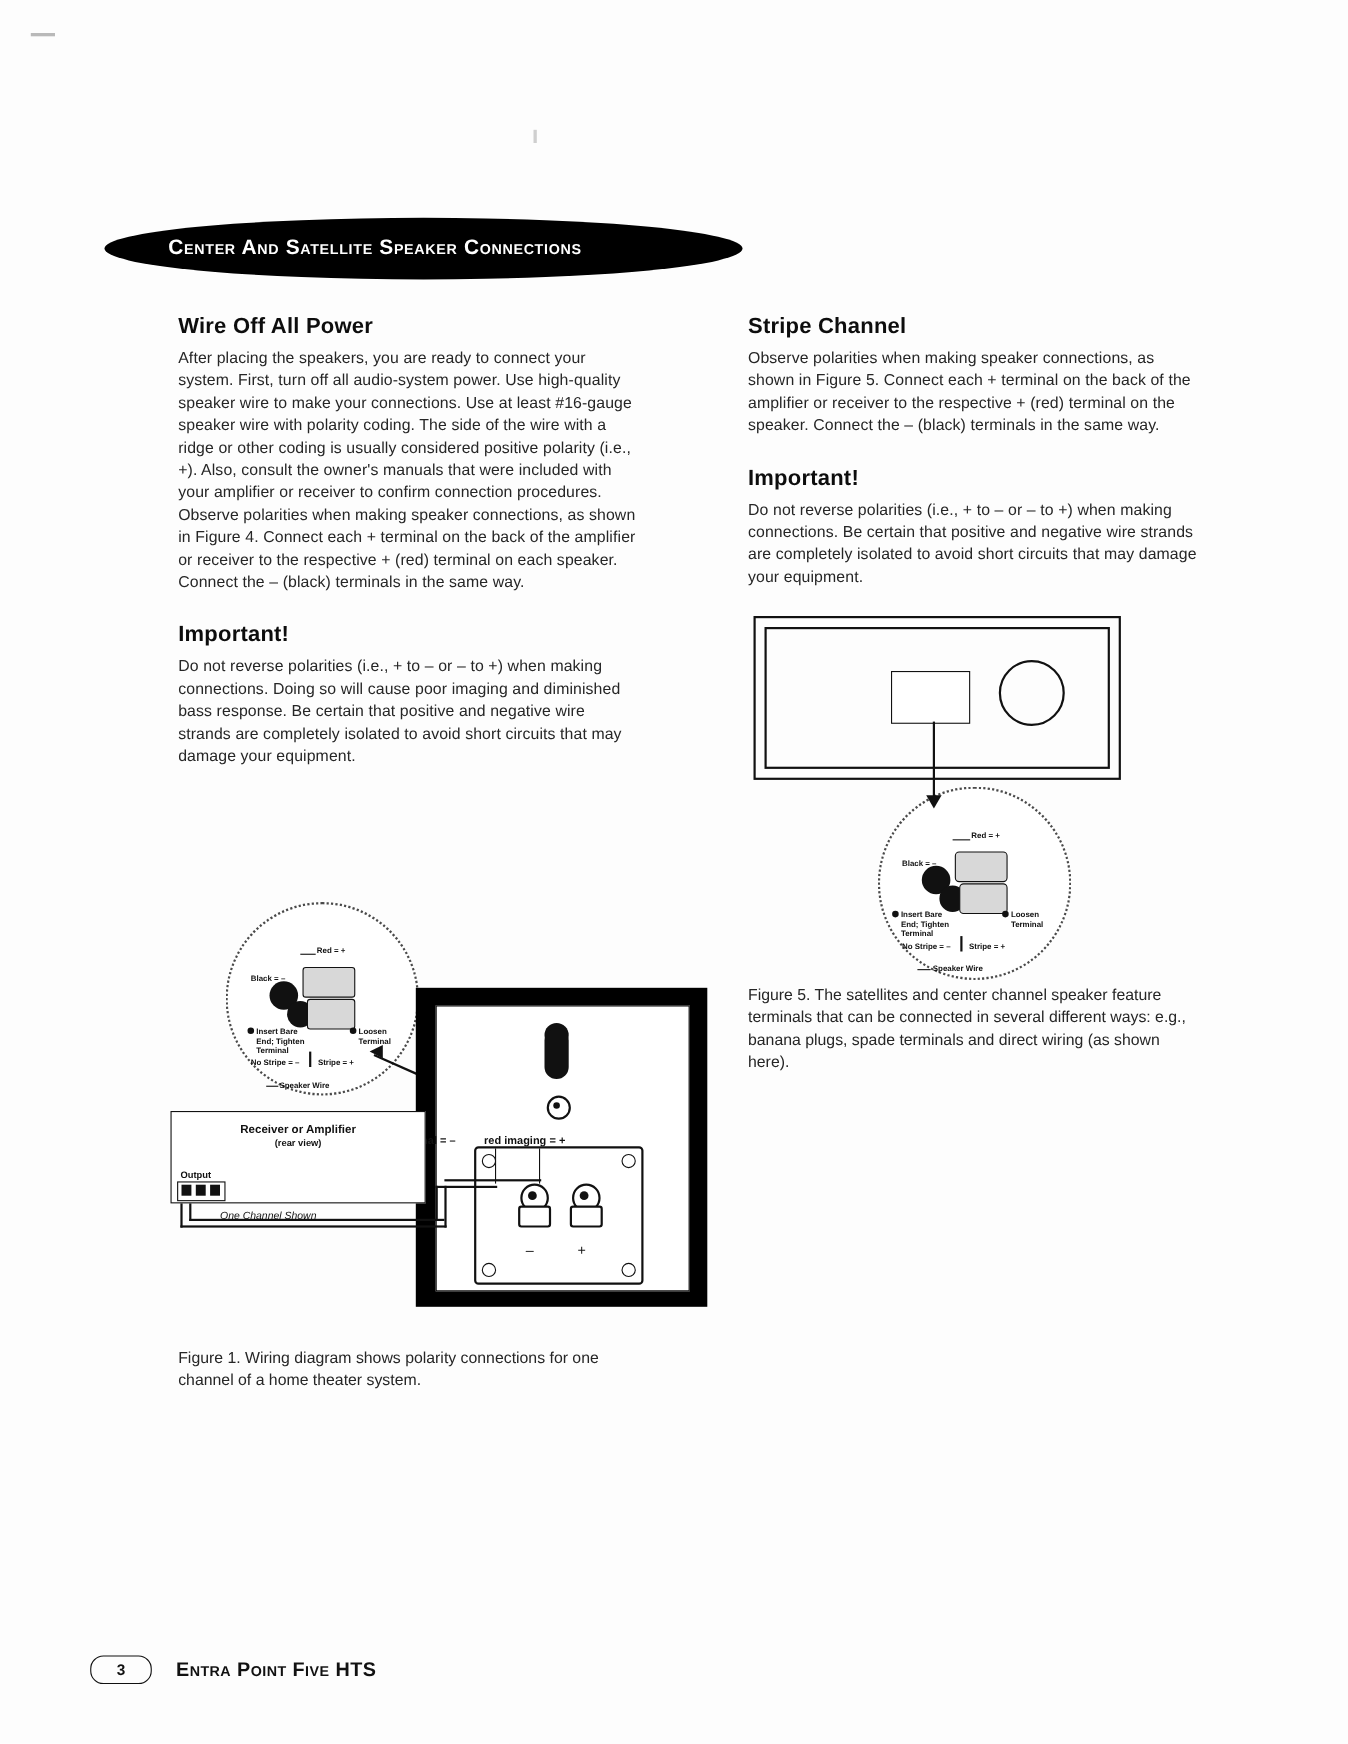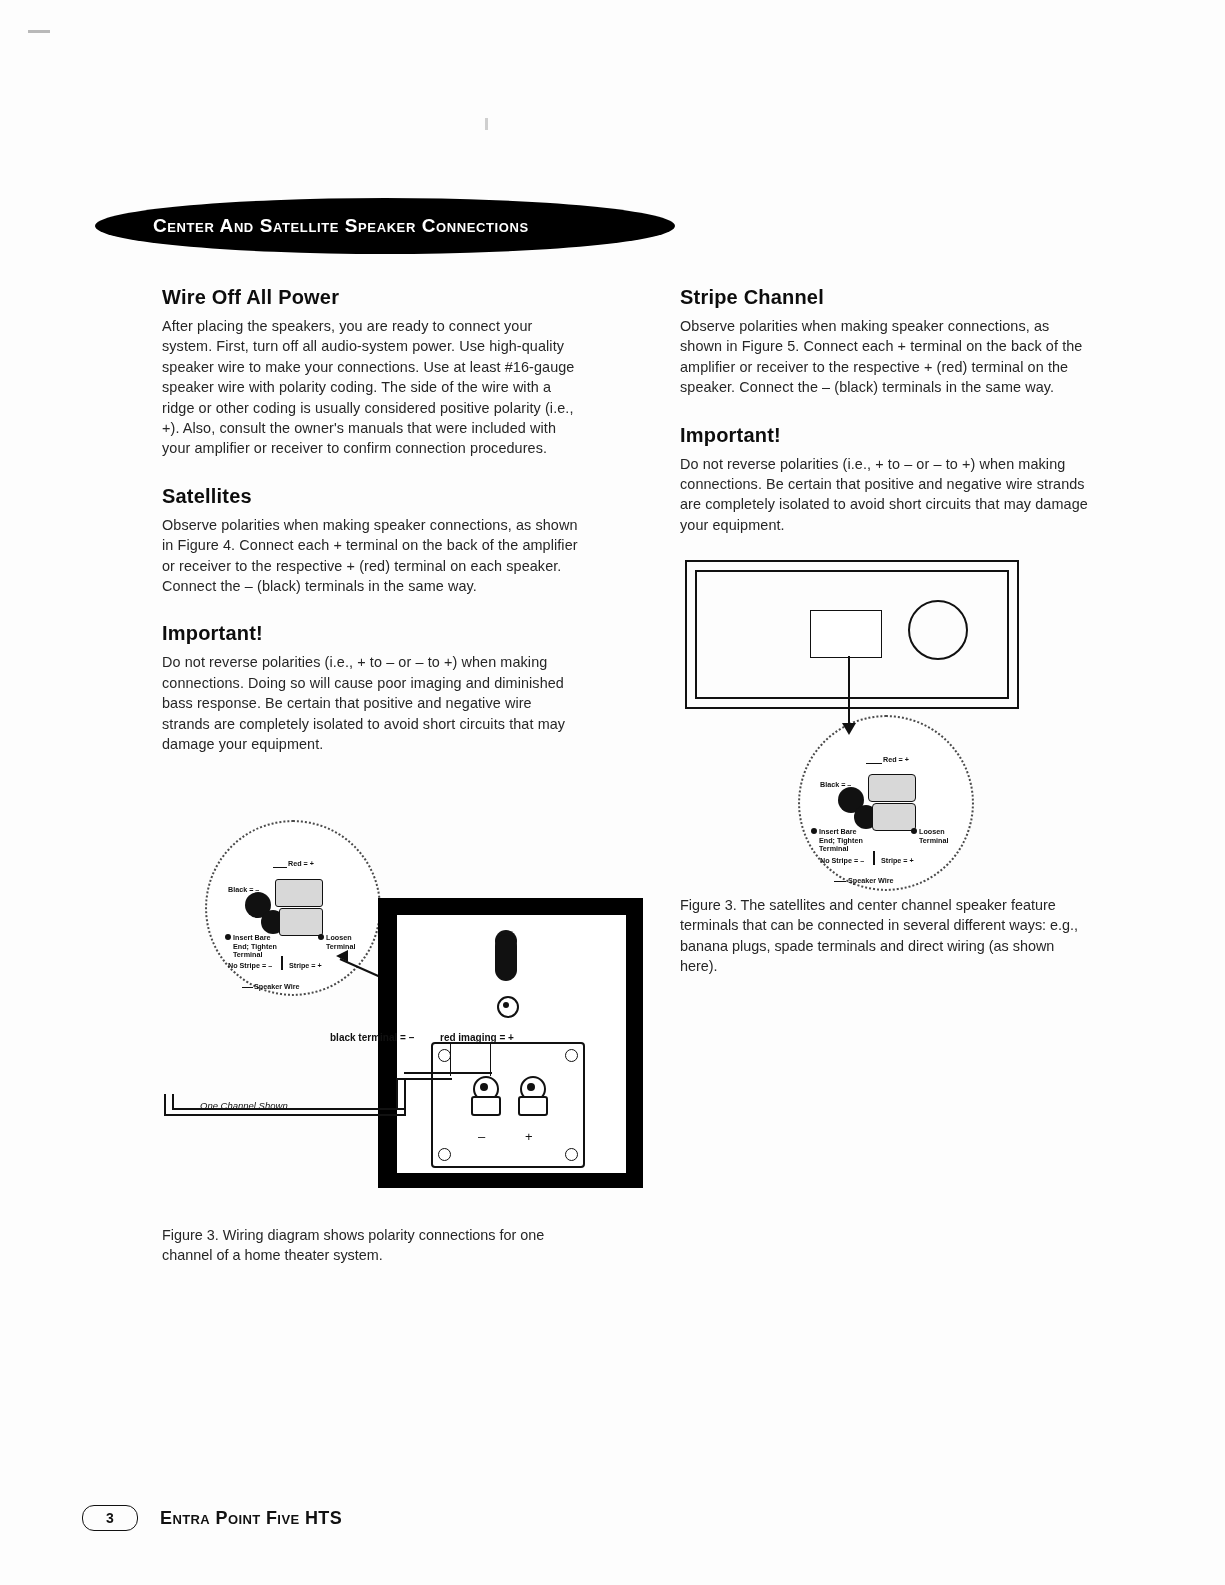--- a/index.html
+++ b/index.html
@@ -471,21 +471,20 @@
   <div class="scan-artifact2"></div>
 
   <div class="banner">
     <div class="banner-title">Center and Satellite Speaker Connections</div>
   </div>
 
   <div class="col-left">
     <h2 class="sec">Wire Off All Power</h2>
     <p class="body">After placing the speakers, you are ready to connect your system. First, turn off all audio-system power. Use high-quality speaker wire to make your connections. Use at least #16-gauge speaker wire with polarity coding. The side of the wire with a ridge or other coding is usually considered positive polarity (i.e., +). Also, consult the owner's manuals that were included with your amplifier or receiver to confirm connection procedures.</p>
 
-    <h2 class="sec spaced">Satellites</h2>
     <p class="body">Observe polarities when making speaker connections, as shown in Figure 4. Connect each + terminal on the back of the amplifier or receiver to the respective + (red) terminal on each speaker. Connect the – (black) terminals in the same way.</p>
 
     <h2 class="sec spaced">Important!</h2>
     <p class="body">Do not reverse polarities (i.e., + to – or – to +) when making connections. Doing so will cause poor imaging and diminished bass response. Be certain that positive and negative wire strands are completely isolated to avoid short circuits that may damage your equipment.</p>
   </div>
 
   <div class="col-right">
     <h2 class="sec">Stripe Channel</h2>
     <p class="body">Observe polarities when making speaker connections, as shown in Figure 5. Connect each + terminal on the back of the amplifier or receiver to the respective + (red) terminal on the speaker. Connect the – (black) terminals in the same way.</p>
 
@@ -528,21 +527,21 @@
     <div class="speaker-blob" style="left:231px; top:268px; width:6px; height:6px;"></div>
 
     <div class="cl-label" style="left:140px; top:297px;">No Stripe = –</div>
     <div class="cl-label" style="left:201px; top:297px;">Stripe = +</div>
     <div class="cl-line" style="left:193px; top:291px; width:2px; height:14px;"></div>
 
     <div class="cl-label" style="left:168px; top:317px;">Speaker Wire</div>
     <div class="cl-line" style="left:154px; top:321px; width:12px; height:1.2px;"></div>
   </div>
 
-  <div class="fig5-caption caption">Figure 3. The satellites and center channel speaker feature terminals that can be connected in several different ways: e.g., banana plugs, spade terminals and direct wiring (as shown here).</div>
+  <div class="fig5-caption caption">Figure 5. The satellites and center channel speaker feature terminals that can be connected in several different ways: e.g., banana plugs, spade terminals and direct wiring (as shown here).</div>
 
   <div class="fig4-wrap">
 
     <div class="callout callout-4"></div>
 
     <div class="speaker-blob" style="left:95px; top:82px; width:26px; height:26px;"></div>
     <div class="speaker-blob" style="left:111px; top:100px; width:24px; height:24px;"></div>
     <div class="conn-body" style="left:125px; top:69px; width:46px; height:26px;"></div>
     <div class="conn-body" style="left:129px; top:98px; width:42px; height:26px;"></div>
 
@@ -590,32 +589,42 @@
 
       <div class="plate-sign" style="left:45px; top:85px;">–</div>
       <div class="plate-sign" style="left:92px; top:85px;">+</div>
     </div>
 
     <div class="fig4-label" style="left:180px; top:222px;">black terminal = –</div>
     <div class="fig4-label" style="left:290px; top:222px;">red imaging = +</div>
     <div class="cl-line" style="left:300px; top:234px; width:1.4px; height:32px;"></div>
     <div class="cl-line" style="left:340px; top:234px; width:1.4px; height:32px;"></div>
 
+    <div class="amp-box">
+      <div class="amp-title">Receiver or Amplifier</div>
+      <div class="amp-sub">(rear view)</div>
+      <div class="amp-output-label">Output</div>
+      <div class="amp-jack">
+        <div class="j" style="left:3px;"></div>
+        <div class="j" style="left:16px;"></div>
+        <div class="j" style="left:29px;"></div>
+      </div>
+    </div>
     <div class="one-channel">One Channel Shown</div>
 
     <div class="wire" style="left:14px; top:284px; width:2px; height:22px;"></div>
     <div class="wire" style="left:22px; top:284px; width:2px; height:16px;"></div>
     <div class="wire" style="left:14px; top:304px; width:242px; height:2px;"></div>
     <div class="wire" style="left:22px; top:298px; width:232px; height:2px;"></div>
     <div class="wire" style="left:254px; top:268px; width:2px; height:38px;"></div>
     <div class="wire" style="left:246px; top:268px; width:2px; height:32px;"></div>
     <div class="wire" style="left:246px; top:268px; width:56px; height:2px;"></div>
     <div class="wire" style="left:254px; top:262px; width:88px; height:2px;"></div>
   </div>
 
-  <div class="fig4-caption caption">Figure 3. Wiring diagram shows polarity connections for one channel of a home theater system.</div>
+  <div class="fig4-caption caption">Figure 1. Wiring diagram shows polarity connections for one channel of a home theater system.</div>
 
   <div class="footer">
     <div class="page-num">3</div>
     <div class="footer-title">Entra Point Five HTS</div>
   </div>
 
 </div>
 
 </body></html>

